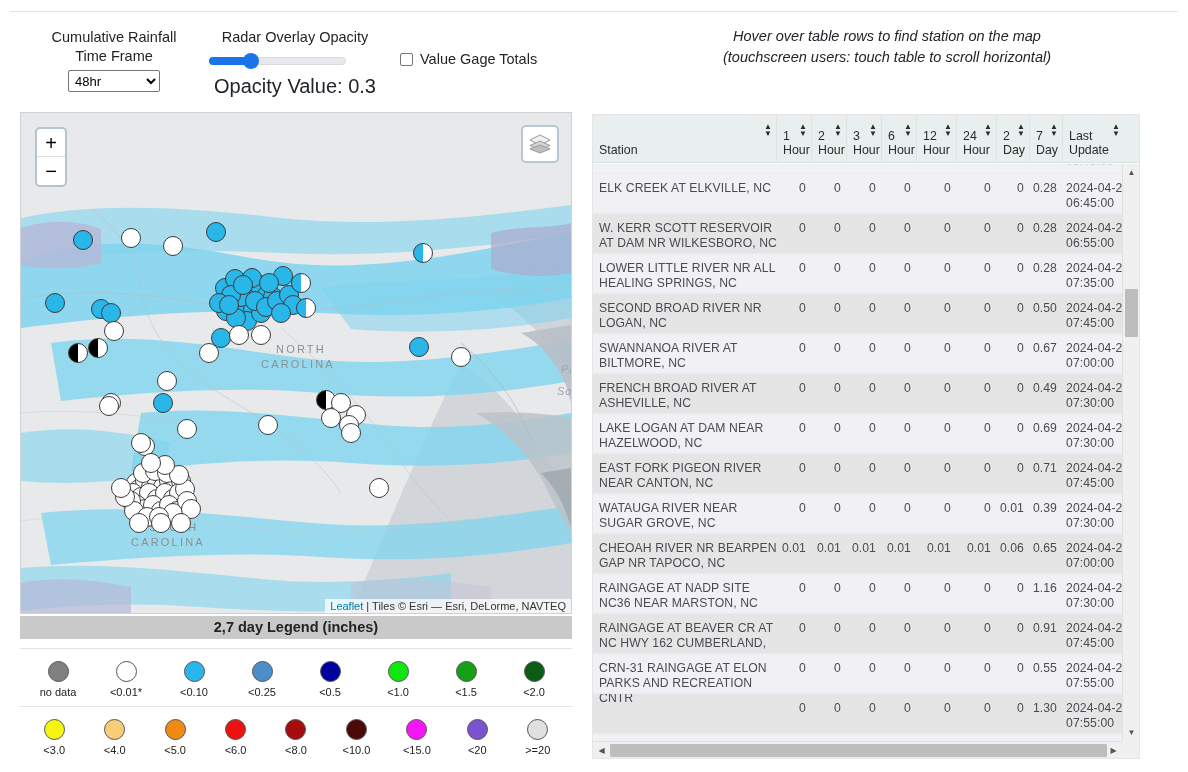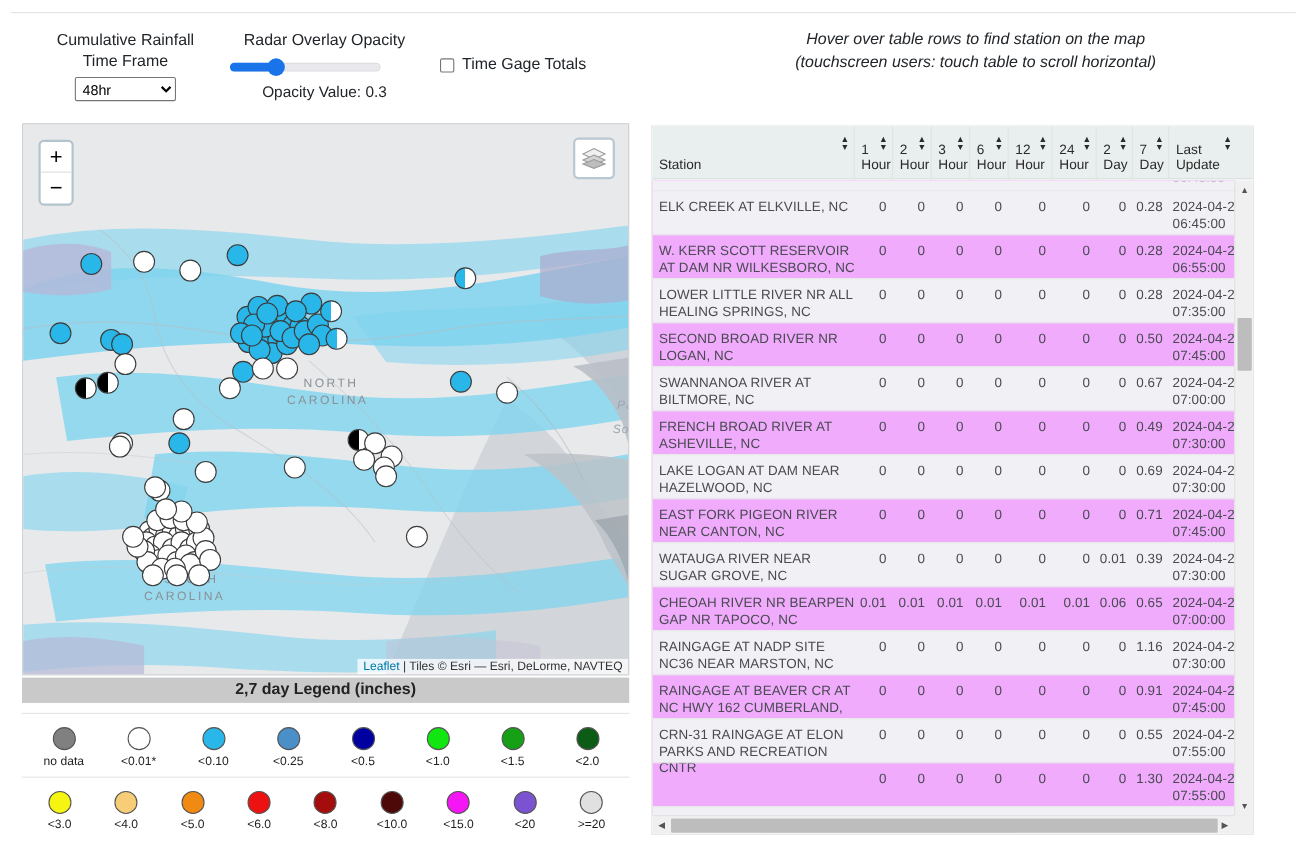--- a/index.html
+++ b/index.html
@@ -51,21 +51,21 @@
     background: #e9e9ed; border-radius: 5px; border: 1px solid #dcdce0;
   }
   .slider-fill {
     position: absolute; left: 4px; top: 4px; width: 46px; height: 8px;
     background: #1a73e8; border-radius: 5px 0 0 5px;
   }
   .slider-thumb {
     position: absolute; left: 38px; top: 0px; width: 16px; height: 16px;
     background: #1a73e8; border-radius: 50%;
   }
-  .opacity-value { margin-top: 6px; font-size: 14px; color: #212529; }
+  .opacity-value { margin-top: 6px; font-size: 20px; color: #212529; }
 
   .ctrl-gage {
     position: absolute; left: 400px; top: 33px;
     display: flex; align-items: center; gap: 7px;
   }
   .chk {
     width: 13px; height: 13px; border: 1px solid #767676;
     background: #fff; border-radius: 2px; display: inline-block;
   }
   .gage-label { font-size: 14.5px; color: #212529; }
@@ -168,21 +168,21 @@
     cursor: pointer; line-height: 14px;
   }
   .th:first-child { border-left: none; }
   .th .sort {
     position: absolute; right: 4px; top: 8px;
     font-size: 8px; line-height: 7px; color: #2b2b2b;
   }
 
   .tbl-body {
     position: absolute; left: 0; top: 49px; right: 17px; bottom: 17px;
-    overflow: hidden; background: #f0abfc;
+    overflow: hidden; background: #e5e5e5;
   }
   .partial-row {
     position: relative; height: 9px; overflow: hidden;
     background: #f1f1f5;
   }
   .partial-row .pcell {
     position: absolute; top: -10px; font-size: 12.2px; color: #bfbfc8;
   }
   .row {
     position: relative; border-top: 1px solid #ebebeb;
@@ -255,21 +255,21 @@
         <div class="slider-wrap">
           <div class="slider-track"></div>
           <div class="slider-fill"></div>
           <div class="slider-thumb"></div>
         </div>
         <div class="opacity-value">Opacity Value: 0.3</div>
       </div>
 
       <div class="ctrl-gage">
         <span class="chk"></span>
-        <span class="gage-label">Time Gage Totals</span>
+        <span class="gage-label">Value Gage Totals</span>
       </div>
     </div>
 
     <div class="map">
       <div class="map-canvas" id="map-canvas"><svg width="550" height="500" viewBox="0 0 550 500">
             <polygon points="0,0 550,0 550,500 0,500" fill="#e8e9eb"></polygon>
             <path d="M 440,250 C 470,270 500,300 520,340 L 550,380 L 550,500 L 330,500 C 360,430 400,330 440,250 Z" fill="#d2d6da"></path>
             <path d="M 470,180 C 500,200 530,230 550,260 L 550,160 Z" fill="#cfd4db"></path>
             <path d="M 0,150 C 70,120 150,130 230,145 C 310,160 390,150 470,135 L 550,120 L 550,185 C 470,200 390,205 300,200 C 210,195 110,200 0,215 Z" fill="#7fd4ef" opacity="0.85"></path>
             <path d="M 0,105 C 80,88 170,95 260,105 C 350,115 450,105 550,92 L 550,120 C 460,135 360,145 260,140 C 160,135 70,140 0,152 Z" fill="#7fd4ef" opacity="0.6"></path>

